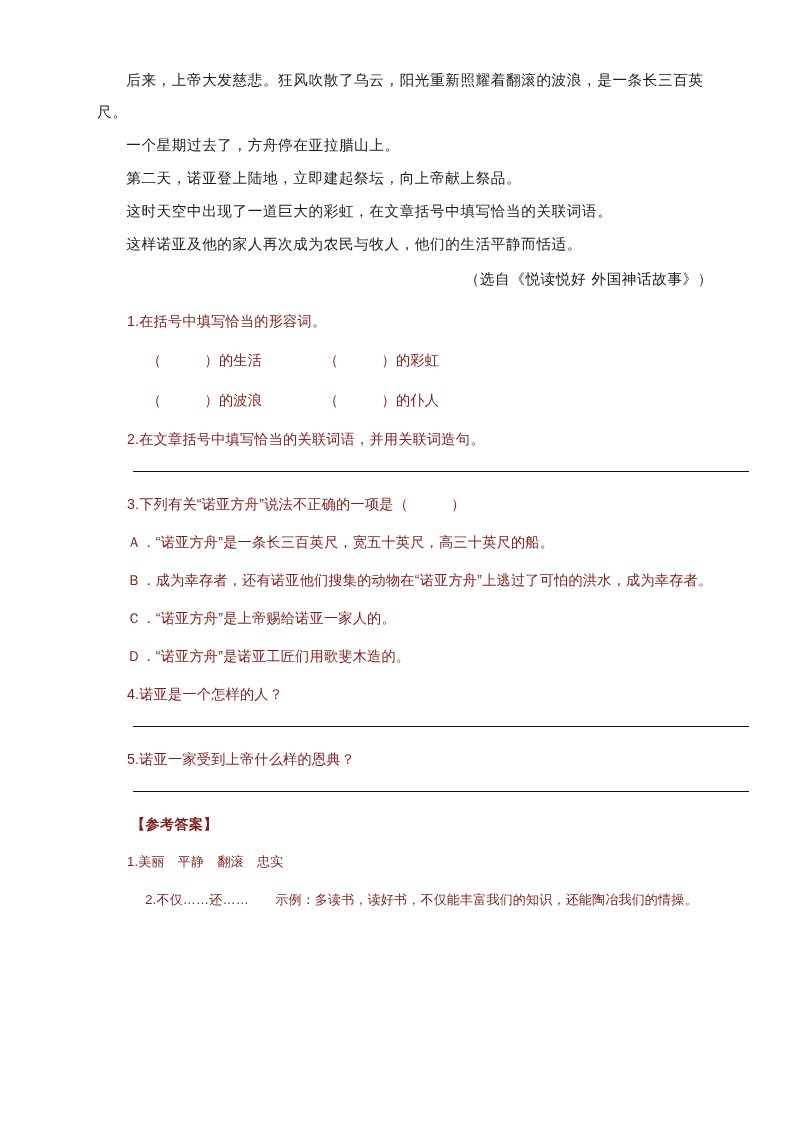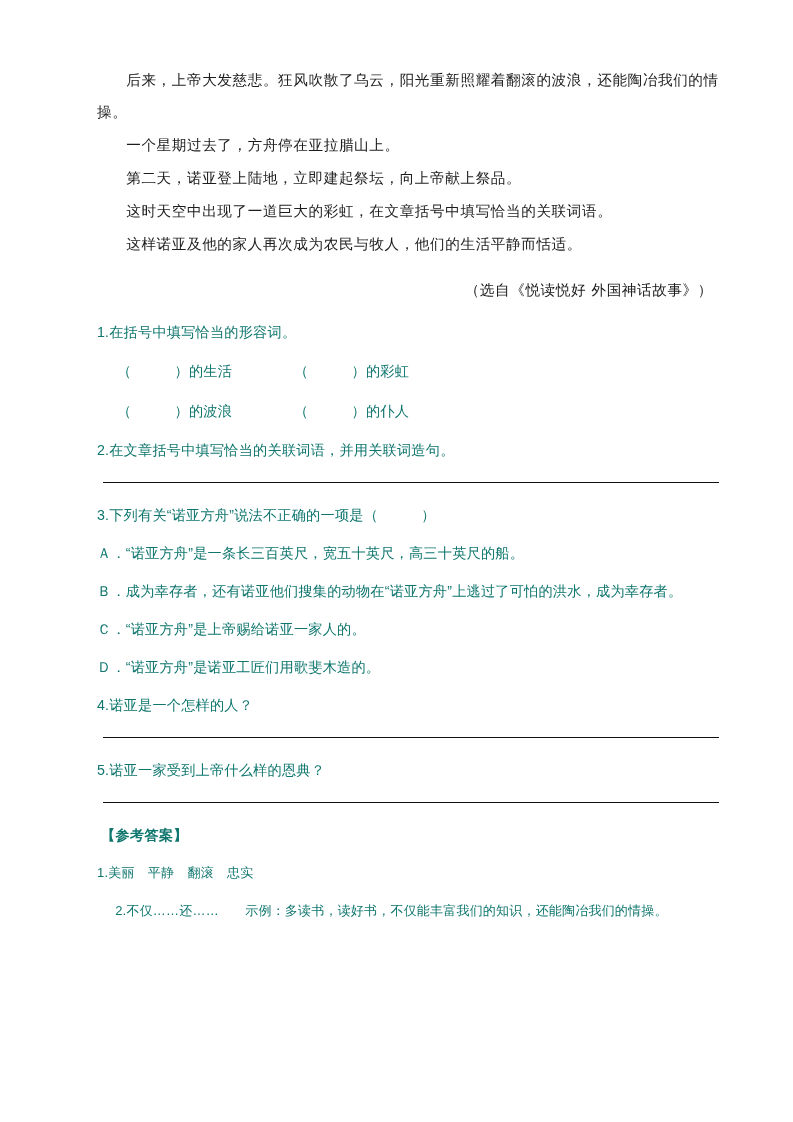--- a/index.html
+++ b/index.html
@@ -41,31 +41,32 @@
     margin: 0 0 1px 0;
     text-indent: 2em;
   }
   .attribution {
     font-family: "DejaVu Serif", "Liberation Serif", serif;
     font-size: 14.6px;
     line-height: 34px;
     text-align: right;
     letter-spacing: 0.6px;
     padding-right: 6px;
-    margin-top: 13px;
+    margin-top: 2px;
   }
 
   
   .questions {
     margin-top: 6px;
     font-family: "Liberation Sans", "DejaVu Sans", sans-serif;
     font-size: 14.2px;
     line-height: 38px;
-    color: #0f766e;
+    color: #7f1d1d;
     letter-spacing: 0.2px;
+    margin-left: 30px;
   }
   .q {
     margin: 0;
     padding: 0;
   }
   .blank-row {
     display: flex;
     margin: 0;
     padding: 0;
     line-height: 40px;
@@ -119,21 +120,21 @@
     text-indent: 1.4em;
   }
 </style>
 </head>
 <body>
 
 <div class="page">
   <div class="content">
 
     <div class="passage">
-      <p>后来，上帝大发慈悲。狂风吹散了乌云，阳光重新照耀着翻滚的波浪，还能陶冶我们的情操。</p>
+      <p>后来，上帝大发慈悲。狂风吹散了乌云，阳光重新照耀着翻滚的波浪，是一条长三百英尺。</p>
       <p>一个星期过去了，方舟停在亚拉腊山上。</p>
       <p>第二天，诺亚登上陆地，立即建起祭坛，向上帝献上祭品。</p>
       <p>这时天空中出现了一道巨大的彩虹，在文章括号中填写恰当的关联词语。</p>
       <p>这样诺亚及他的家人再次成为农民与牧人，他们的生活平静而恬适。</p>
     </div>
     <div class="attribution">（选自《悦读悦好  外国神话故事》）</div>
 
     <div class="questions">
 
       <p class="q">1.在括号中填写恰当的形容词。</p>

